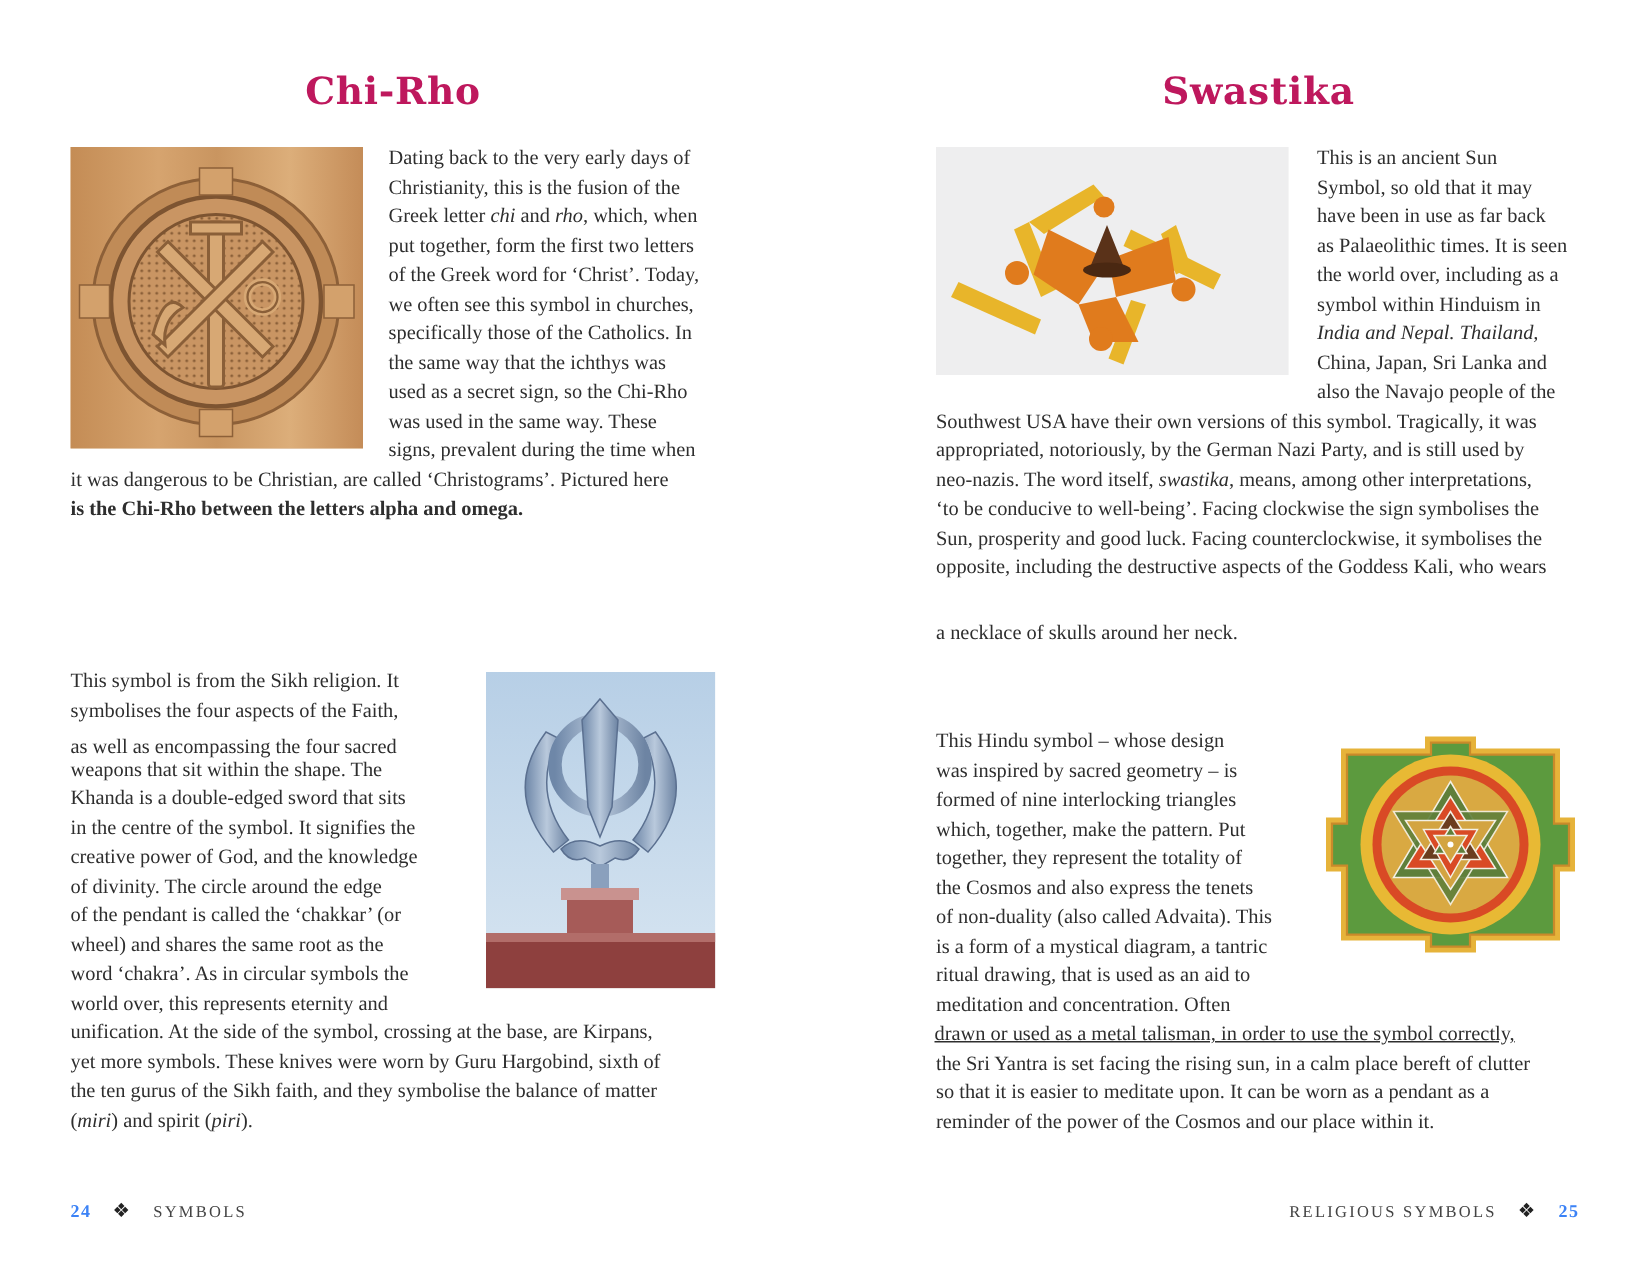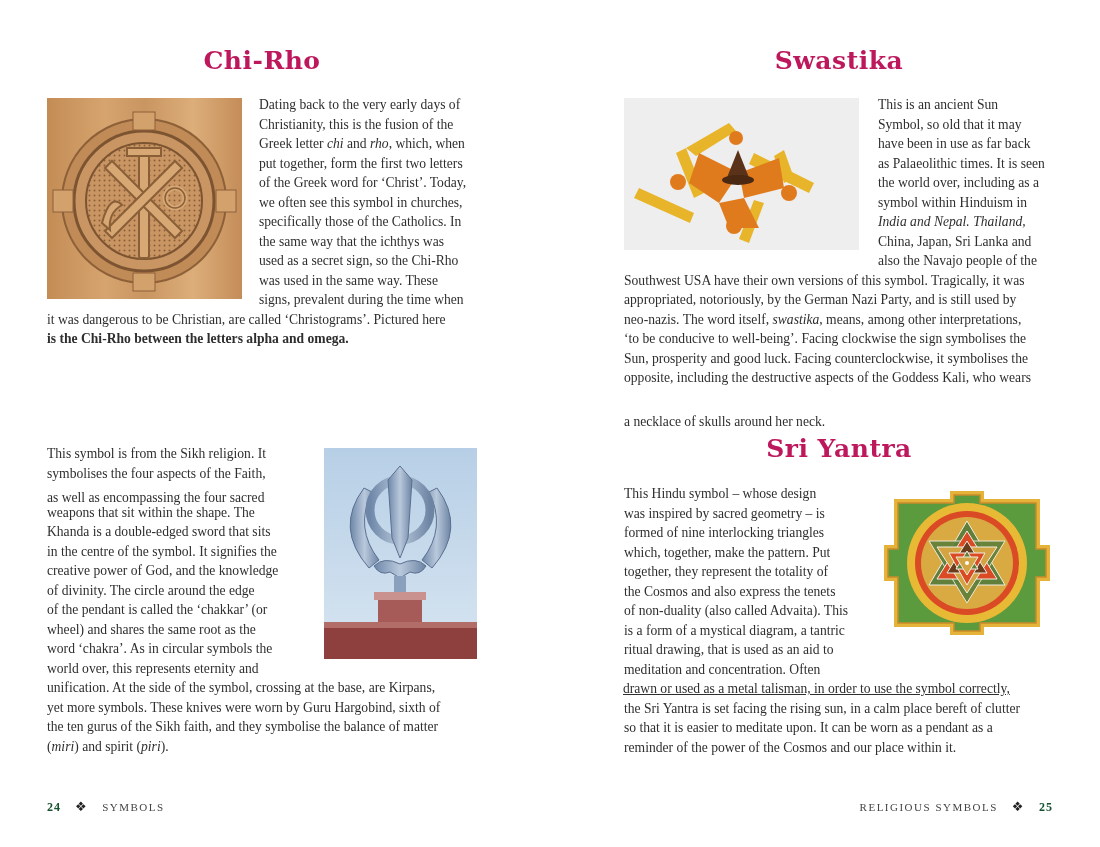--- a/index.html
+++ b/index.html
@@ -8,21 +8,21 @@
   .page { position: absolute; top: 0; height: 847px; }
   .page.left { left: 0; width: 550px; }
   .page.right { left: 550px; width: 550px; }
   .heading { position: absolute; font-family: "DejaVu Serif", "Liberation Serif", serif;
              font-weight: bold; font-size: 25px; color: #be185d; text-align: center;
              letter-spacing: 0.5px; margin: 0; }
   .line { position: absolute; font-size: 13.6px; line-height: 19.5px; white-space: nowrap; color: #2e2e2e; }
   .line em { }
   .img { position: absolute; overflow: hidden; }
   .folio { position: absolute; top: 799px; font-size: 11px; letter-spacing: 1.5px; color: #444; }
-  .folio .num { font-weight: bold; color: #14532d; font-size: 12px; letter-spacing: 1px; }
+  .folio .num { font-weight: bold; color: #3b82f6; font-size: 12px; letter-spacing: 1px; }
   .folio .orn { font-size: 13px; color: #222; margin: 0 14px; }
 </style>
 </head>
 <body>
 
 <div class="page left">
 
   <h2 class="heading" style="left:47px;width:430px;top:46px;">Chi-Rho</h2>
 
   <div class="img" style="left:47px;top:98px;width:195px;height:201px;background:#c9955e;">
@@ -168,21 +168,20 @@
     <div class="line" style="left:328px;top:251px;">also the Navajo people of the</div>
     <div class="line" style="left:74px;top:270.5px;">Southwest USA have their own versions of this symbol. Tragically, it was</div>
     <div class="line" style="left:74px;top:290px;">appropriated, notoriously, by the German Nazi Party, and is still used by</div>
     <div class="line" style="left:74px;top:309.5px;">neo-nazis. The word itself, <em>swastika</em>, means, among other interpretations,</div>
     <div class="line" style="left:74px;top:329px;">‘to be conducive to well-being’. Facing clockwise the sign symbolises the</div>
     <div class="line" style="left:74px;top:348.5px;">Sun, prosperity and good luck. Facing counterclockwise, it symbolises the</div>
     <div class="line" style="left:74px;top:368px;">opposite, including the destructive aspects of the Goddess Kali, who wears</div>
     <div class="line" style="left:74px;top:387.5px;margin-top:24px;">a necklace of skulls around her neck.</div>
   </div>
 
-  <h2 class="heading" style="left:74px;width:430px;top:434px;">Sri Yantra</h2>
 
   <div class="img" style="left:330px;top:489px;width:174px;height:148px;">
     <svg width="174" height="148" viewBox="0 0 174 148">
       <path d="M14 10 H70 V2 H104 V10 H160 V56 H170 V92 H160 V138 H104 V146 H70 V138 H14 V92 H4 V56 H14 Z" fill="#e6b33a"></path>
       <path d="M18 14 H74 V6 H100 V14 H156 V60 H166 V88 H156 V134 H100 V142 H74 V134 H18 V88 H8 V60 H18 Z" fill="#5c9a3e" stroke="#c98a2a" stroke-width="1.5"></path>
       <circle cx="87" cy="74" r="60" fill="#e8b934"></circle>
       <circle cx="87" cy="74" r="52" fill="#d94a25"></circle>
       <circle cx="87" cy="74" r="46" fill="#d9a942"></circle>
       <g stroke="#f3efe3" stroke-width="1">
         <path d="M87 32 L125 96 L49 96Z" fill="#5f7f3a"></path>

